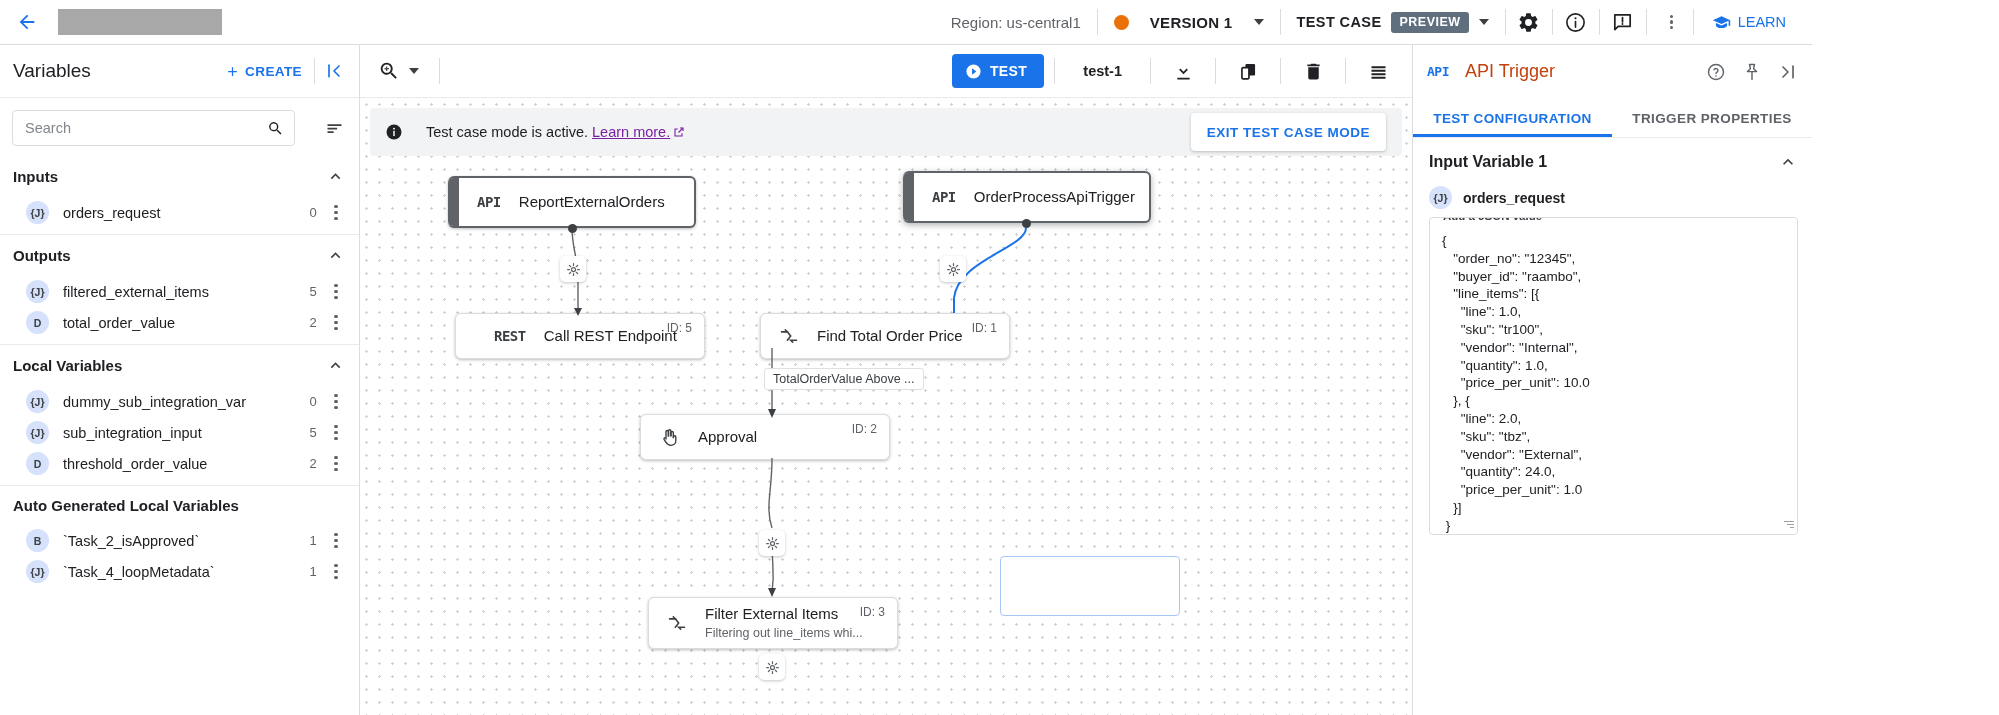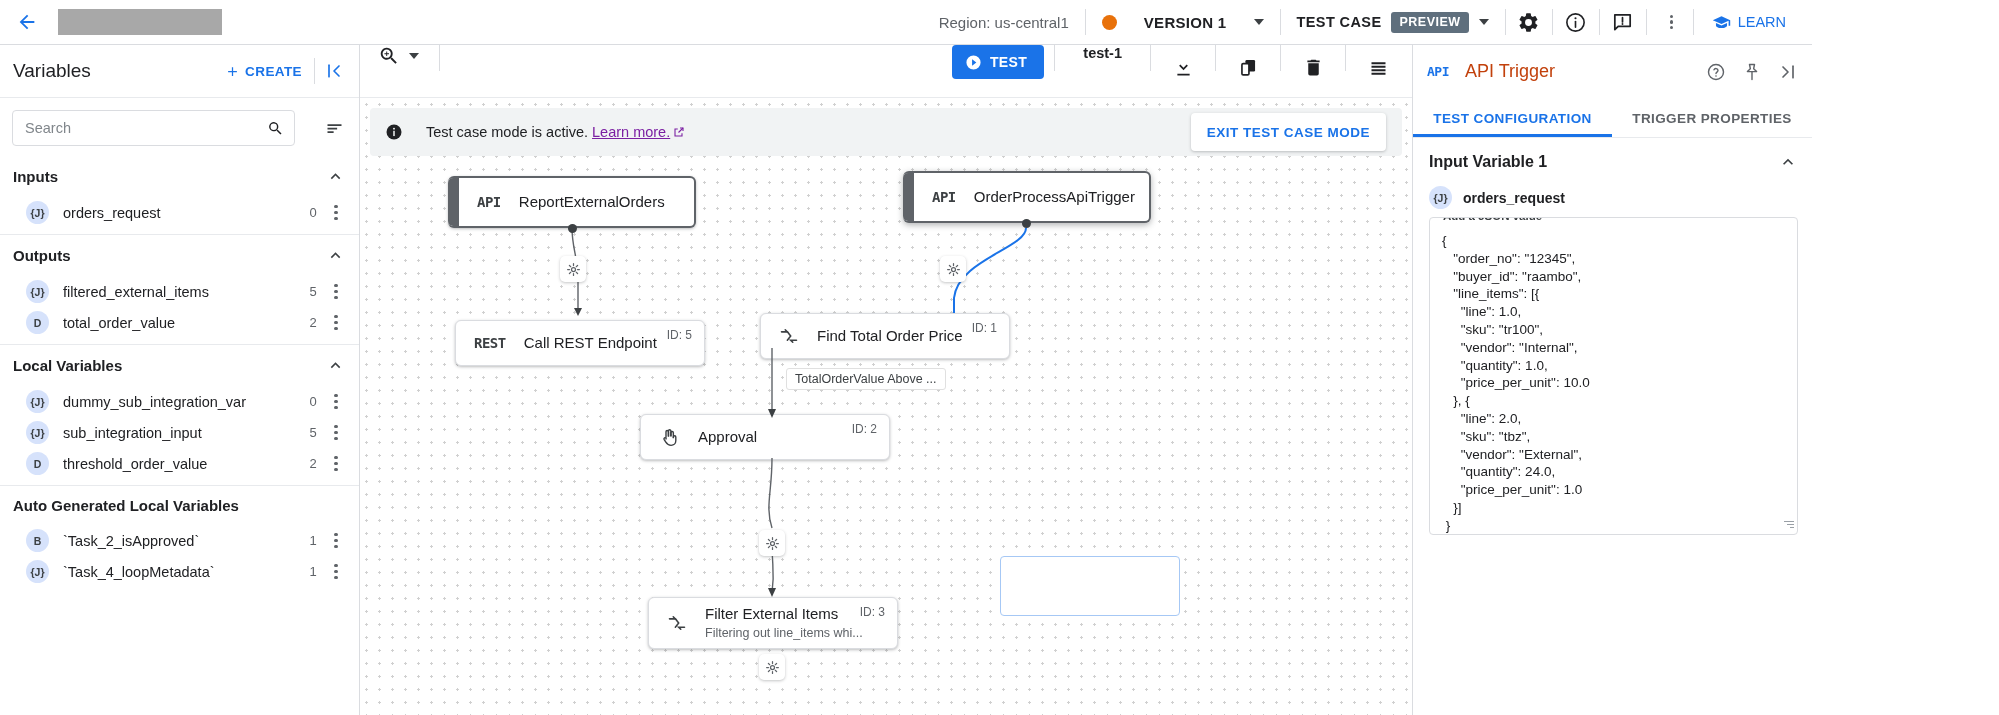--- a/index.html
+++ b/index.html
@@ -23,21 +23,21 @@
     width: 34px; height: 34px; display: flex; align-items: center; justify-content: center;
     color: #1a73e8; cursor: pointer; flex: 0 0 auto;
   }
   .redacted {
     width: 164px; height: 26px; background: #a8a8a8; margin-left: 14px; flex: 0 0 auto;
   }
   .topbar-spacer { flex: 1 1 auto; }
   .tb-region { font-size: 15px; color: #5f6368; white-space: nowrap; padding: 0 16px; }
   .tb-sep { width: 1px; height: 26px; background: #dadce0; flex: 0 0 auto; }
   .tb-version {
-    display: flex; align-items: center; gap: 27px; padding: 0 16px;
+    display: flex; align-items: center; gap: 21px; padding: 0 16px;
     font-size: 15px; font-weight: bold; letter-spacing: .3px; cursor: pointer; white-space: nowrap;
   }
   .dot-orange { width: 15px; height: 15px; border-radius: 50%; background: #e8710a; flex: 0 0 auto; }
   .caret { width: 0; height: 0; border-left: 5px solid transparent; border-right: 5px solid transparent; border-top: 6px solid #3c4043; }
   .tb-testcase {
     display: flex; align-items: center; gap: 10px; padding: 0 16px;
     font-size: 14.5px; font-weight: bold; letter-spacing: .4px; cursor: pointer; white-space: nowrap;
   }
   .preview-chip {
     background: #5f6f7d; color: #fff; font-size: 12.5px; font-weight: bold;
@@ -98,21 +98,21 @@
     font-size: 10.5px; font-weight: bold; flex: 0 0 auto; font-family: "Liberation Sans", sans-serif;
   }
   .var-name { margin-left: 14px; font-size: 14.5px; color: #202124; flex: 1 1 auto; white-space: nowrap; overflow: hidden; text-overflow: ellipsis; }
   .var-count { font-size: 13px; color: #5f6368; width: 16px; text-align: center; flex: 0 0 auto; }
   .kebab { width: 22px; display: flex; flex-direction: column; align-items: center; gap: 2.5px; cursor: pointer; flex: 0 0 auto; margin-left: 4px; }
   .kebab i { width: 3.2px; height: 3.2px; border-radius: 50%; background: #5f6368; display: block; }
 
   
   .center { flex: 1 1 auto; display: flex; flex-direction: column; min-width: 0; }
   .canvas-toolbar {
-    height: 53px; flex: 0 0 53px; display: flex; align-items: flex-start;
+    height: 53px; flex: 0 0 53px; display: flex; align-items: center;
     padding: 0 12px 0 18px; border-bottom: 1px solid #e8eaed; background: #fff;
   }
   .zoom-ctl { display: flex; align-items: center; gap: 9px; cursor: pointer; padding: 0 10px 0 0; }
   .ct-sep { width: 1px; height: 26px; background: #dadce0; margin: 0 10px; flex: 0 0 auto; }
   .ct-spacer { flex: 1 1 auto; }
   .test-btn {
     background: #1a73e8; color: #fff; border-radius: 4px; height: 34px;
     display: flex; align-items: center; gap: 8px; padding: 0 17px 0 13px;
     font-size: 14px; font-weight: bold; letter-spacing: .4px; cursor: pointer; flex: 0 0 auto;
   }
@@ -531,21 +531,21 @@
               <path d="M12 2.6v3M12 18.4v3M2.6 12h3M18.4 12h3M5.4 5.4l2.1 2.1M16.5 16.5l2.1 2.1M18.6 5.4l-2.1 2.1M7.5 16.5l-2.1 2.1" stroke-linecap="round"></path>
             </svg>
         </div>
         <div class="gear-chip" style="left:580px;top:158px;">
           <svg width="15" height="15" viewBox="0 0 24 24" fill="none" stroke="currentColor" stroke-width="2">
               <circle cx="12" cy="12" r="3.2"></circle>
               <path d="M12 2.6v3M12 18.4v3M2.6 12h3M18.4 12h3M5.4 5.4l2.1 2.1M16.5 16.5l2.1 2.1M18.6 5.4l-2.1 2.1M7.5 16.5l-2.1 2.1" stroke-linecap="round"></path>
             </svg>
         </div>
 
-        <div class="node task" style="left:95px;top:222px;width:250px;height:46px;">
+        <div class="node task" style="left:95px;top:215px;width:250px;height:46px;padding-left:20px;">
           <span class="type-tag">REST</span>
           <span class="label-wrap">
             <span class="label">Call REST Endpoint</span>
           </span>
           <span class="idtag">ID: 5</span>
         </div>
 
         <div class="node task" style="left:400px;top:215px;width:250px;height:46px;">
           <span class="glyph">
             <svg width="20" height="20" viewBox="0 0 24 24" fill="none" stroke="currentColor" stroke-width="1.9" stroke-linecap="round">
@@ -553,21 +553,21 @@
                 <path d="M21 17h-7l2.5 2.5"></path>
                 <path d="M10 7l4 5-4 5"></path>
               </svg>
           </span>
           <span class="label-wrap">
             <span class="label">Find Total Order Price</span>
           </span>
           <span class="idtag">ID: 1</span>
         </div>
 
-        <div class="edge-label" style="left:404px;top:270px;margin-left:22px;">TotalOrderValue Above ...</div>
+        <div class="edge-label" style="left:404px;top:270px;">TotalOrderValue Above ...</div>
 
         <div class="node task" style="left:280px;top:316px;width:250px;height:46px;">
           <span class="glyph">
             <svg width="21" height="21" viewBox="0 0 24 24" fill="none" stroke="currentColor" stroke-width="1.6">
                 <path d="M8 12V5.4a1.4 1.4 0 012.8 0V11"></path>
                 <path d="M10.8 10.6V4.6a1.4 1.4 0 012.8 0v6"></path>
                 <path d="M13.6 10.8V6.6a1.4 1.4 0 012.8 0v6.2"></path>
                 <path d="M16.4 12.4v-1a1.4 1.4 0 012.8 0v4.4c0 3-2.3 5.2-5.4 5.2-3 0-4.6-1.3-6-3.6l-2-3.3a1.4 1.4 0 012.3-1.5L8 14.2"></path>
               </svg>
           </span>

